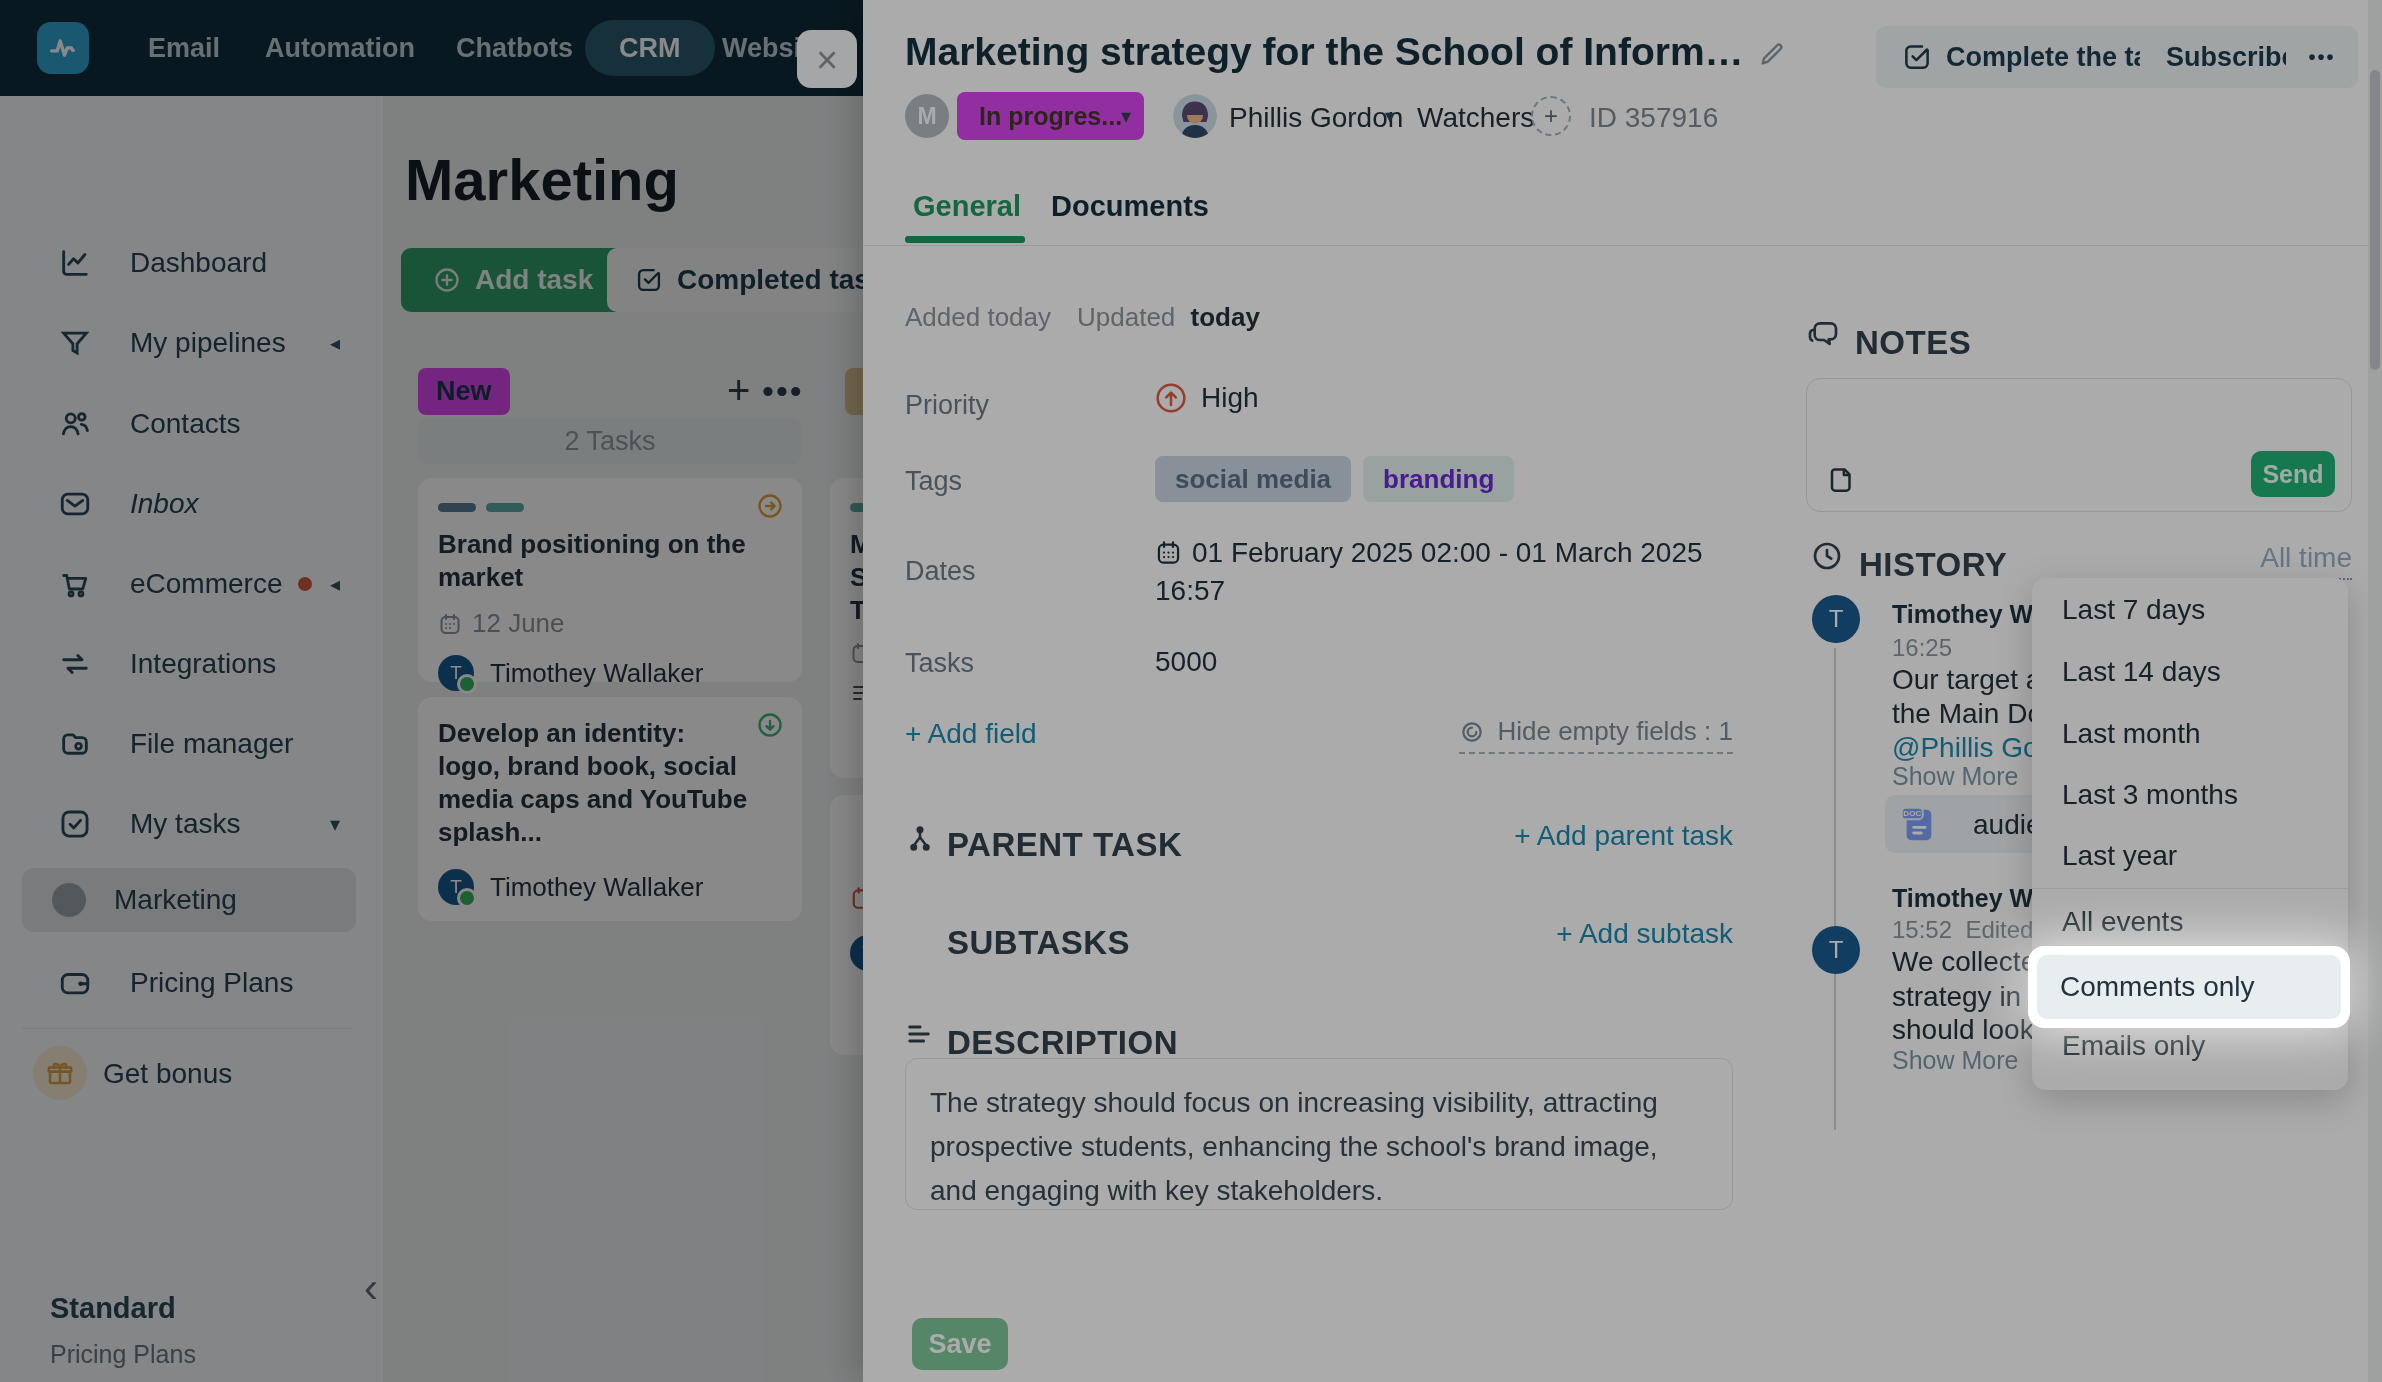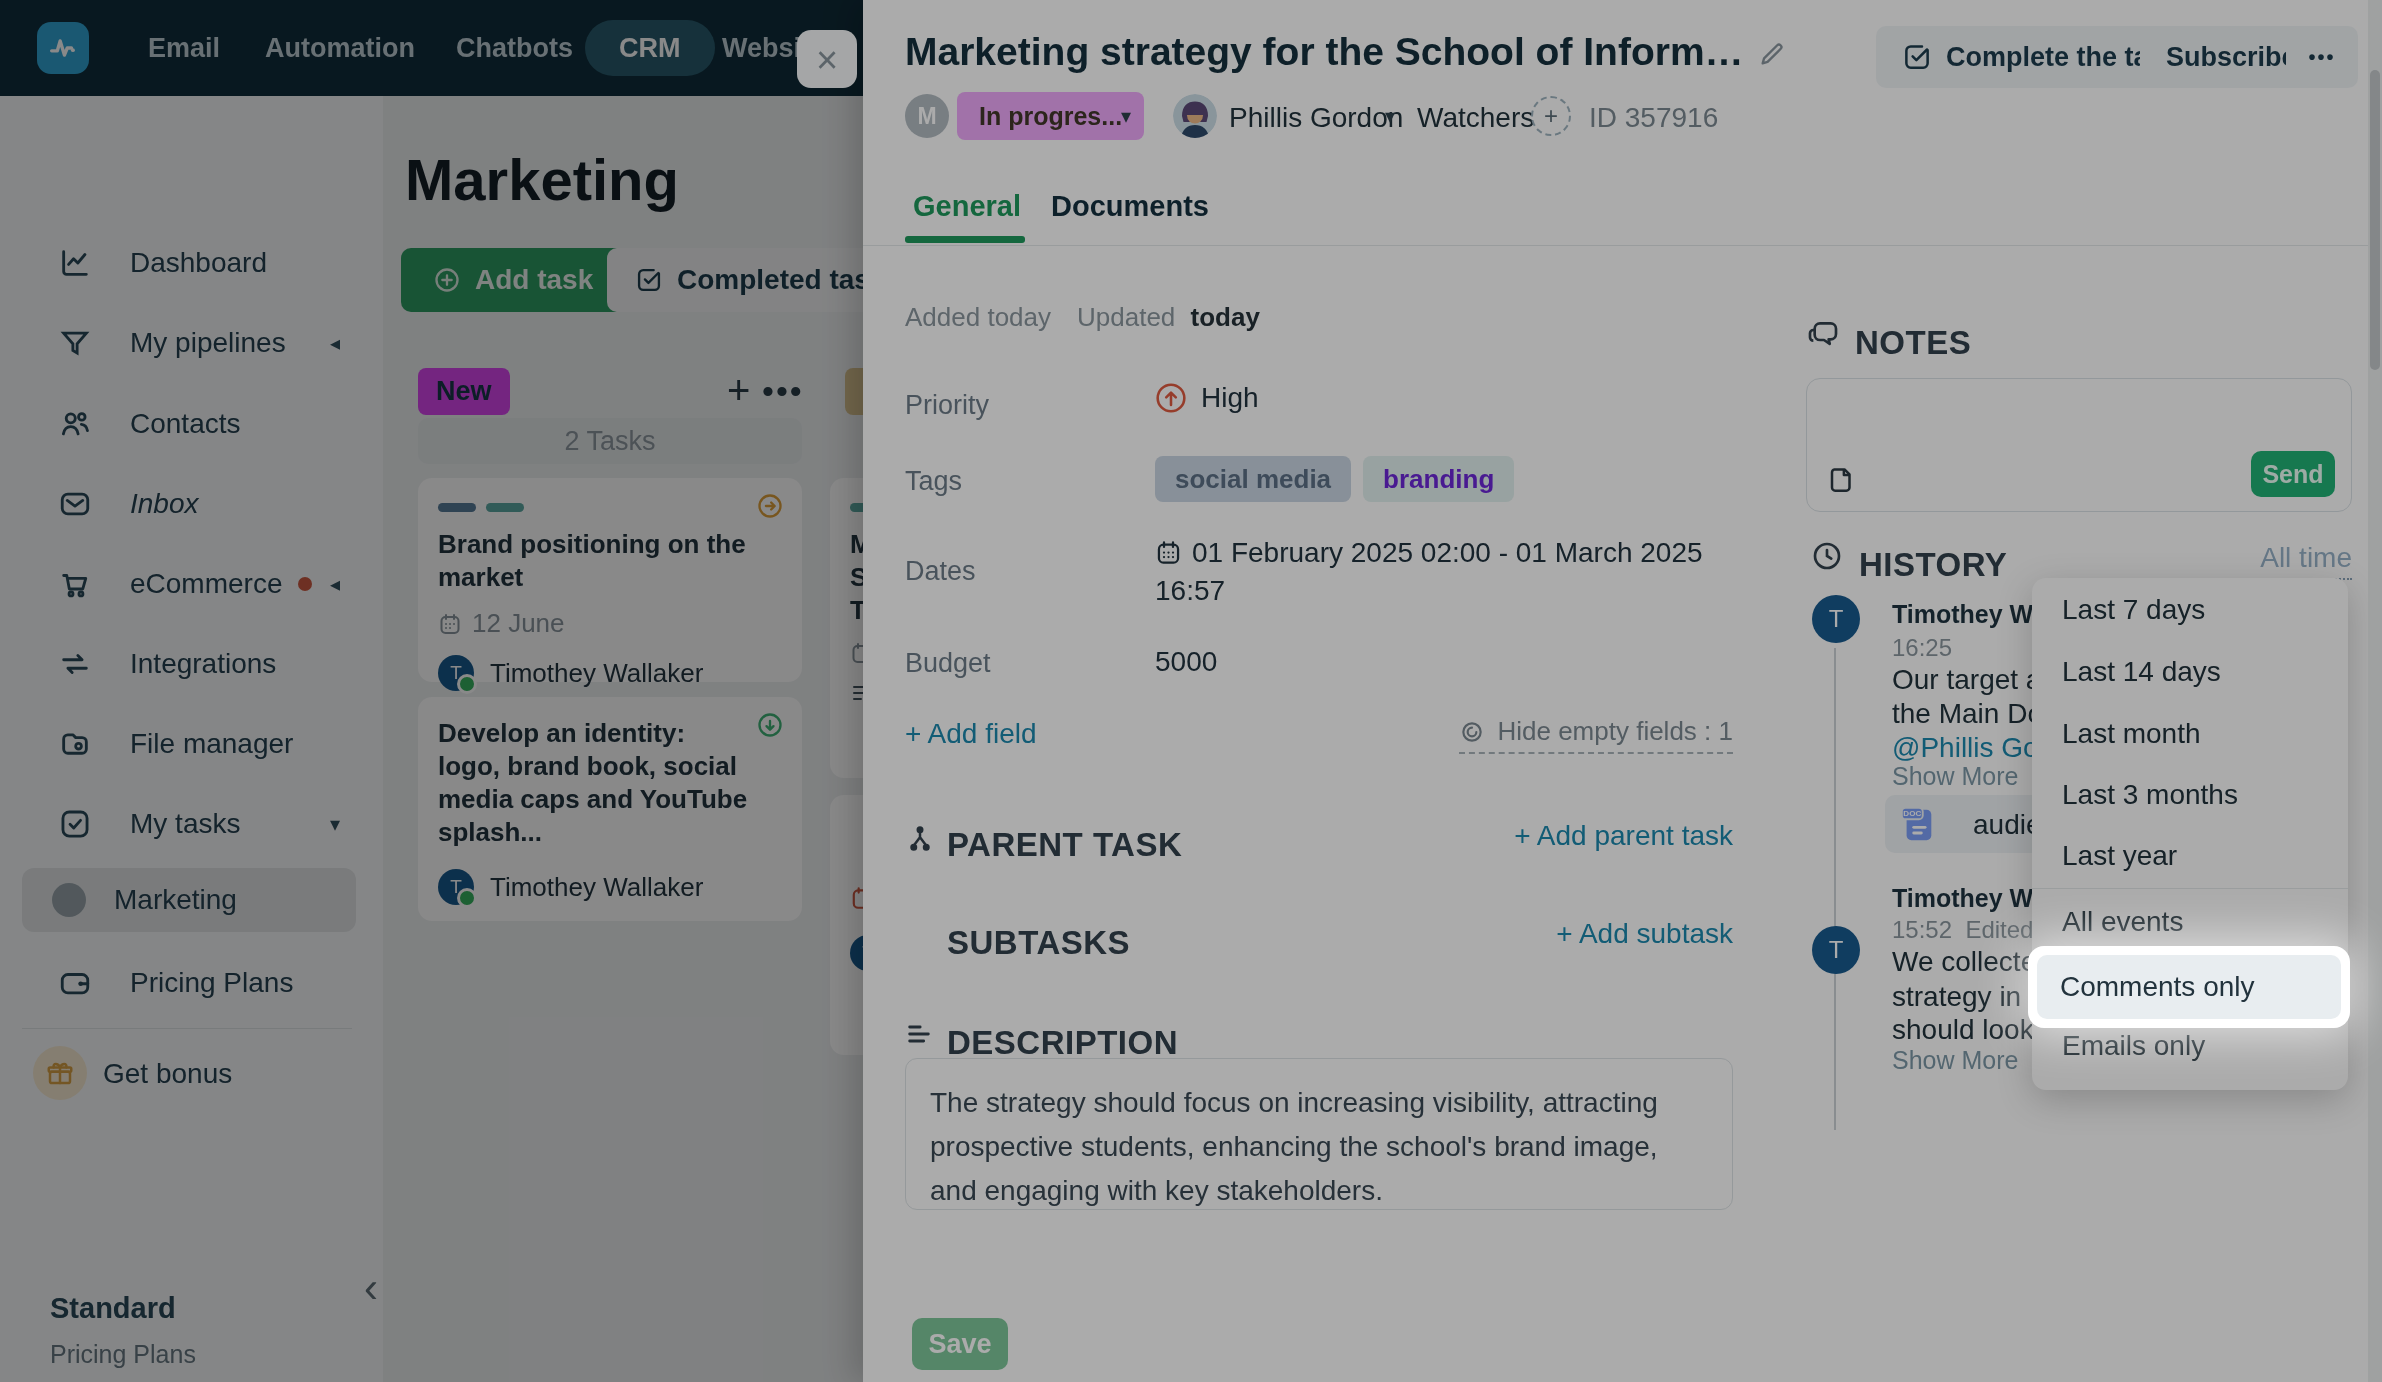--- a/index.html
+++ b/index.html
@@ -343,21 +343,21 @@
     <button class="hbtn" style="left:1277px;">
       <span>Subscribe</span>
     </button>
     <button class="hbtn" style="left:1423px;width:72px;justify-content:center;padding:0;font-size:20px;letter-spacing:2px;">
       <span>•••</span>
     </button>
 
     <div class="abs" style="left:42px;top:94px;width:44px;height:44px;border-radius:50%;background:#b3bcc2;color:#fff;display:flex;align-items:center;justify-content:center;font-size:23px;font-weight:600;">
       <span>M</span>
     </div>
-    <div class="pillchip" style="left:94px;top:92px;height:48px;padding:0 22px;background:#f0abfc;color:#42382a;font-size:25px;">
+    <div class="pillchip" style="left:94px;top:92px;height:48px;padding:0 22px;background:#d946ef;color:#42382a;font-size:25px;">
       <span>In progres...</span>
     </div>
     <span class="abs chevdown" style="left:258px;top:104px;">▾</span>
     <span class="abs" style="left:310px;top:94px;width:44px;height:44px;border-radius:50%;overflow:hidden;">
       <svg width="44" height="44" viewBox="0 0 44 44">
           <circle cx="22" cy="22" r="22" fill="#cddfe8"></circle>
           <path d="M9 22c0-10 5.5-14.5 13-14.5S35 12 35 22l-1.5 6h-23z" fill="#5b4a78"></path>
           <circle cx="22" cy="21.5" r="8" fill="#eab887"></circle>
           <path d="M8 44c1.2-9 6.5-13 14-13s12.8 4 14 13z" fill="#2e4a6b"></path>
           <path d="M13 21c0-7 3.8-10.5 9-10.5S31 14 31 21" fill="#5b4a78"></path>
@@ -401,21 +401,21 @@
 
     <span class="field-label" style="top:556px;">Dates</span>
     <span class="field-val" style="top:534px;width:560px;line-height:38px;">
       <svg width="27" height="27" viewBox="0 0 24 24" fill="none" stroke="#21333f" stroke-width="2" stroke-linecap="round" style="display:inline-block;vertical-align:-4px;margin-right:10px;">
           <rect x="3.5" y="5" width="17" height="16" rx="4"></rect>
           <path d="M8 3v4M16 3v4"></path>
           <path d="M8 12h.01M12 12h.01M16 12h.01M8 16h.01M12 16h.01M16 16h.01"></path>
         </svg><span>01 February 2025 02:00 - 01 March 2025 16:57</span>
     </span>
 
-    <span class="field-label" style="top:648px;">Budget</span>
+    <span class="field-label" style="top:648px;">Tasks</span>
     <span class="field-val" style="top:646px;">5000</span>
 
     <span class="teal-link" style="left:42px;top:718px;">+ Add field</span>
     <span class="abs" style="right:649px;top:716px;display:flex;align-items:center;gap:12px;font-size:26px;color:#7d8a93;border-bottom:2px dashed #aab5bb;padding-bottom:5px;cursor:pointer;">
       <svg width="26" height="26" viewBox="0 0 24 24" fill="none" stroke="#7d8a93" stroke-width="2" stroke-linecap="round">
           <circle cx="12" cy="12" r="8"></circle>
           <path d="M12 8a4 4 0 1 0 4 4"></path>
         </svg>
       <span>Hide empty fields : 1</span>
     </span>

